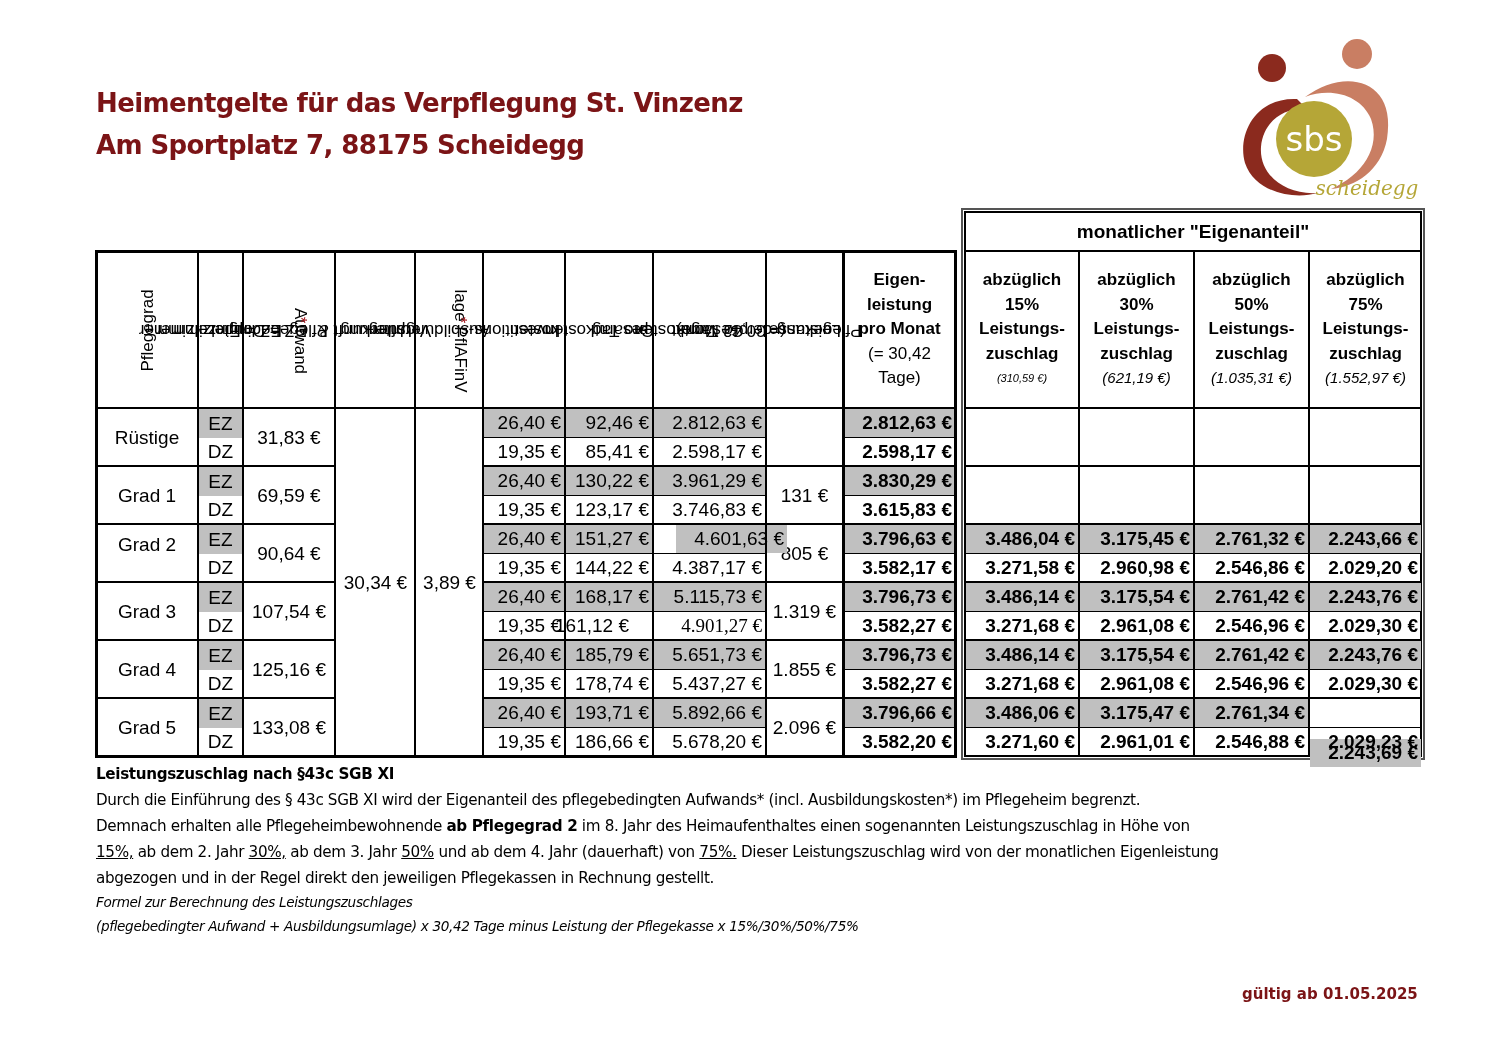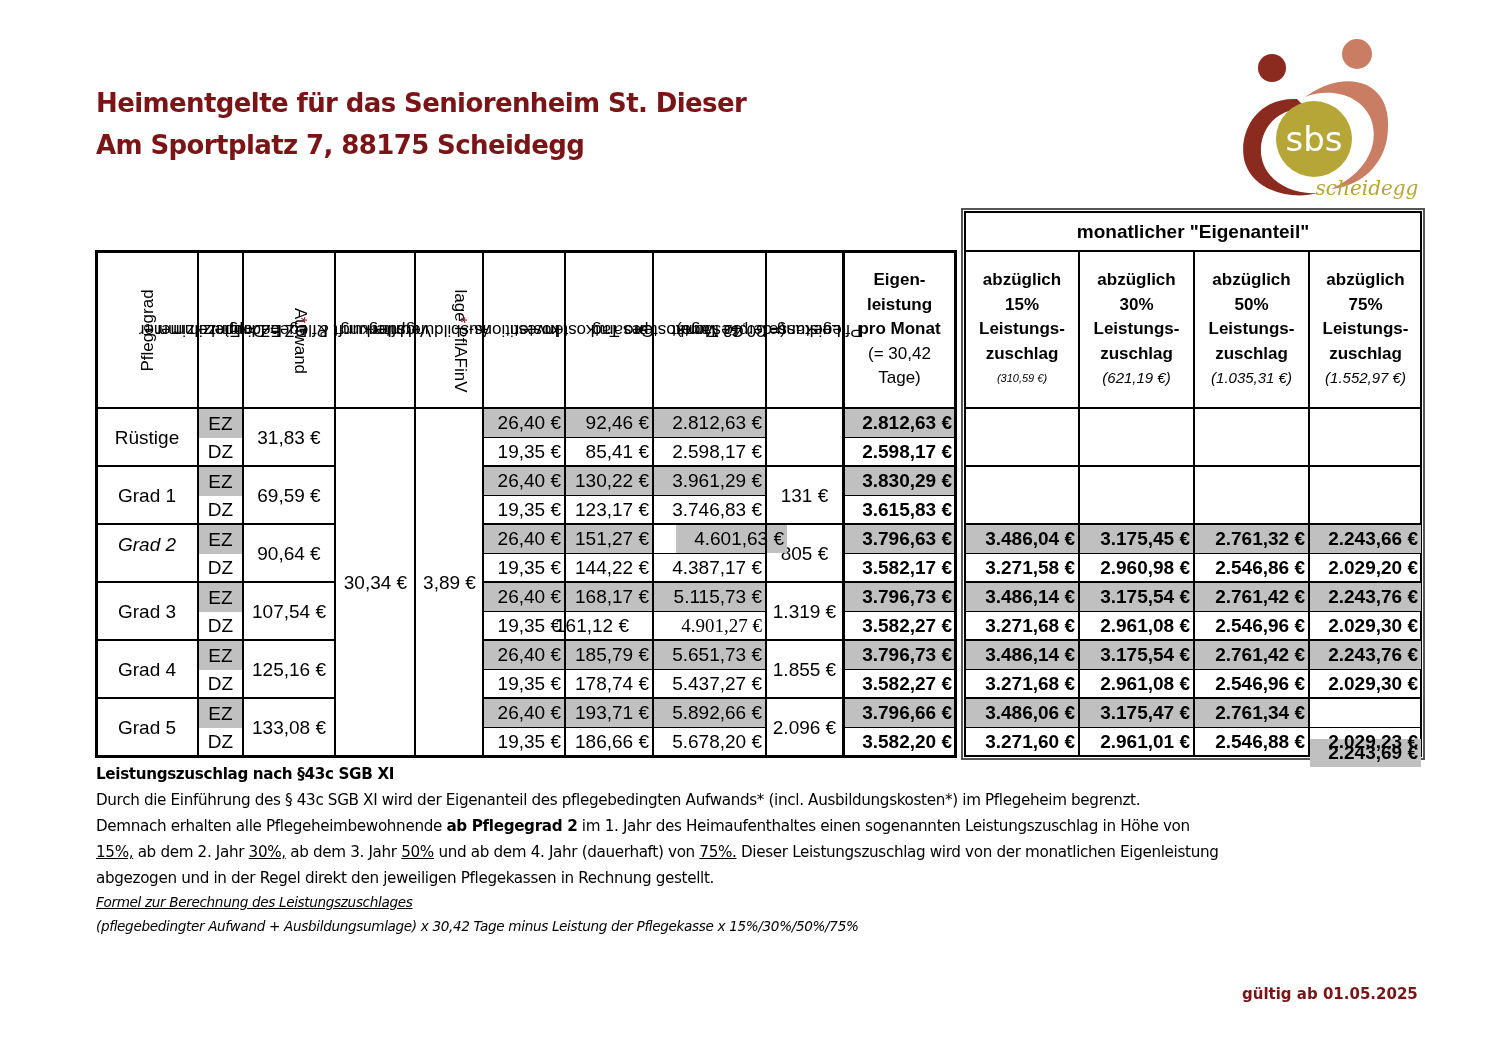--- a/index.html
+++ b/index.html
@@ -15,21 +15,21 @@
   .vhead { position:absolute; display:flex; align-items:center; justify-content:center; }
   .vhead span { display:block; transform:rotate(-90deg); white-space:nowrap; text-align:center; font-size:17px; line-height:21px; }
   .star { color:#a0141a; }
   .hh { position:absolute; text-align:center; font-size:17px; line-height:24.5px; }
   .note { position:absolute; left:96px; font-family:"DejaVu Sans", sans-serif; font-size:15.2px; letter-spacing:-0.35px; white-space:nowrap; }
   .u { text-decoration:underline; }
 </style>
 </head>
 <body>
 
-<div class="title" style="top:88px;">Heimentgelte für das Seniorenheim St. Dieser</div>
+<div class="title" style="top:88px;">Heimentgelte für das Verpflegung St. Vinzenz</div>
 <div class="title" style="top:130px;">Am Sportplatz 7, 88175 Scheidegg</div>
 
 <div class="abs" style="left:1235px;top:35px;width:190px;height:172px;">
   <svg width="190" height="172" viewBox="0 0 190 172">
     <circle cx="37" cy="33" r="14" fill="#8b2a1e"></circle>
     <circle cx="122" cy="19" r="15" fill="#c97e63"></circle>
     <path d="M62 64 C 20 62, 2 100, 10 128 C 20 158, 60 165, 82 158 C 50 160, 24 140, 26 112 C 28 86, 50 72, 72 74 Z" fill="#8b2a1e"></path>
     <path d="M70 62 C 110 32, 162 44, 152 104 C 146 136, 120 152, 96 154 C 128 140, 146 112, 136 84 C 126 60, 96 52, 70 62 Z" fill="#c97e63"></path>
     <circle cx="79" cy="104" r="38" fill="#b5a637"></circle>
     <text x="79" y="116" text-anchor="middle" font-family="DejaVu Sans, sans-serif" font-size="34" fill="#fff">sbs</text>
@@ -125,21 +125,21 @@
       <div class="cell grey" style="left:199px;top:467px;width:43px;height:29px;">EZ</div>
       <div class="cell r grey" style="left:484px;top:467px;width:80px;height:28px;">26,40 €</div>
       <div class="cell r grey" style="left:566px;top:467px;width:86px;height:28px;">130,22 €</div>
       <div class="cell r grey" style="left:654px;top:467px;width:111px;height:28px;">3.961,29 €</div>
       <div class="cell r b grey" style="left:845px;top:467px;width:110px;height:28px;">3.830,29 €</div>
       <div class="cell" style="left:199px;top:496px;width:43px;height:28px;">DZ</div>
       <div class="cell r" style="left:484px;top:496px;width:80px;height:28px;">19,35 €</div>
       <div class="cell r" style="left:566px;top:496px;width:86px;height:28px;">123,17 €</div>
       <div class="cell r" style="left:654px;top:496px;width:111px;height:28px;">3.746,83 €</div>
       <div class="cell r b" style="left:845px;top:496px;width:110px;height:28px;">3.615,83 €</div>
-      <div class="cell" style="left:97px;top:525px;width:100px;height:40px;font-style:italic;">Grad 2</div>
+      <div class="cell" style="left:97px;top:525px;width:100px;height:40px;">Grad 2</div>
       <div class="cell" style="left:244px;top:525px;width:90px;height:57px;">90,64 €</div>
       <div class="cell" style="left:767px;top:525px;width:75px;height:57px;">805 €</div>
       <div class="cell grey" style="left:199px;top:525px;width:43px;height:29px;">EZ</div>
       <div class="cell r grey" style="left:484px;top:525px;width:80px;height:28px;">26,40 €</div>
       <div class="cell r grey" style="left:566px;top:525px;width:86px;height:28px;">151,27 €</div>
       <div class="cell r grey" style="left:654px;top:525px;width:111px;height:28px;margin-left:22px;">4.601,63 €</div>
       <div class="cell r b grey" style="left:845px;top:525px;width:110px;height:28px;">3.796,63 €</div>
       <div class="cell" style="left:199px;top:554px;width:43px;height:28px;">DZ</div>
       <div class="cell r" style="left:484px;top:554px;width:80px;height:28px;">19,35 €</div>
       <div class="cell r" style="left:566px;top:554px;width:86px;height:28px;">144,22 €</div>
@@ -323,19 +323,19 @@
       <div class="hline" style="left:966px;top:611px;width:456px;height:1px;"></div>
       <div class="hline" style="left:964px;top:639px;width:458px;"></div>
       <div class="hline" style="left:966px;top:669px;width:456px;height:1px;"></div>
       <div class="hline" style="left:964px;top:697px;width:458px;"></div>
       <div class="hline" style="left:966px;top:727px;width:456px;height:1px;"></div>
     </div>
 </div>
 
 <div class="note b" style="top:765px;">Leistungszuschlag nach §43c SGB XI</div>
 <div class="note" style="top:791px;">Durch die Einführung des § 43c SGB XI wird der Eigenanteil des pflegebedingten Aufwands* (incl. Ausbildungskosten*) im Pflegeheim begrenzt.</div>
-<div class="note" style="top:817px;"><span>Demnach erhalten alle Pflegeheimbewohnende </span><b>ab Pflegegrad 2</b><span> im 1. Jahr des Heimaufenthaltes einen sogenannten Leistungszuschlag in Höhe von</span></div>
+<div class="note" style="top:817px;"><span>Demnach erhalten alle Pflegeheimbewohnende </span><b>ab Pflegegrad 2</b><span> im 8. Jahr des Heimaufenthaltes einen sogenannten Leistungszuschlag in Höhe von</span></div>
 <div class="note" style="top:843px;"><span class="u">15%,</span><span> ab dem 2. Jahr </span><span class="u">30%,</span><span> ab dem 3. Jahr </span><span class="u">50%</span><span> und ab dem 4. Jahr (dauerhaft) von </span><span class="u">75%.</span><span> Dieser Leistungszuschlag wird von der monatlichen Eigenleistung</span></div>
 <div class="note" style="top:869px;">abgezogen und in der Regel direkt den jeweiligen Pflegekassen in Rechnung gestellt.</div>
-<div class="note" style="top:894px;font-style:italic;font-size:13.6px;text-decoration:underline;">Formel zur Berechnung des Leistungszuschlages</div>
+<div class="note" style="top:894px;font-style:italic;font-size:13.6px;">Formel zur Berechnung des Leistungszuschlages</div>
 <div class="note" style="top:918px;font-style:italic;font-size:13.6px;">(pflegebedingter Aufwand + Ausbildungsumlage) x 30,42 Tage minus Leistung der Pflegekasse x 15%/30%/50%/75%</div>
 
 <div class="abs" style="left:1242px;top:985px;color:#7b1416;font-family:'DejaVu Sans',sans-serif;font-weight:bold;font-size:15px;">gültig ab 01.05.2025</div>
 
 </body></html>

